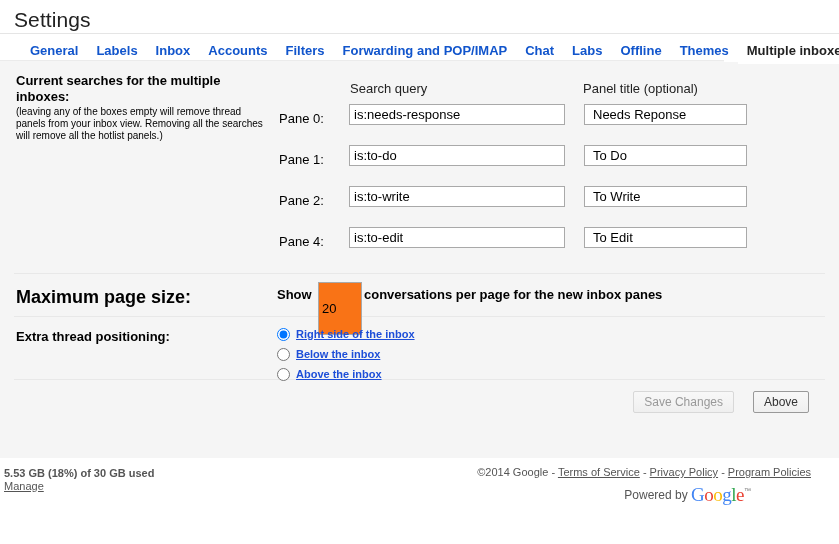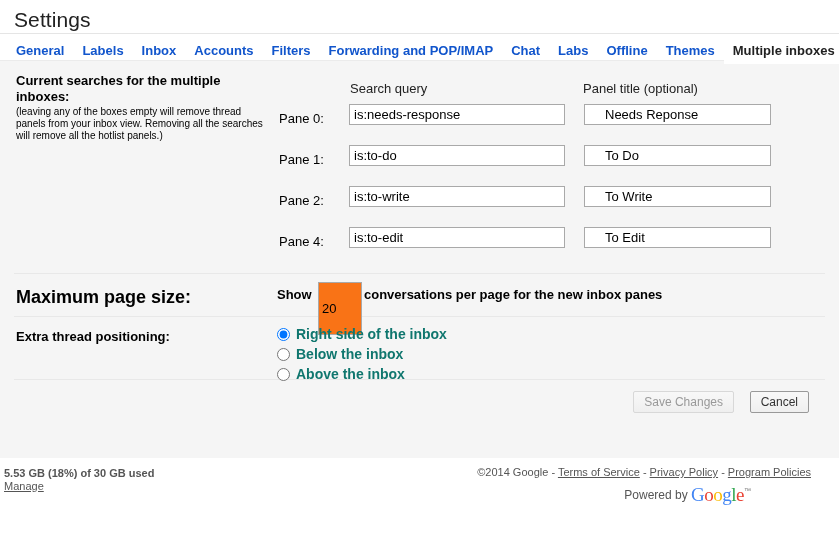--- a/index.html
+++ b/index.html
@@ -45,21 +45,21 @@
   }
   .tab {
     display: inline-block;
     font-size: 13px;
     font-weight: bold;
     color: #1155cc;
     text-decoration: none;
     padding: 3px 9px 6px 9px;
     cursor: pointer;
   }
-  .tab:first-child { padding-left: 0; margin-left: 2px; }
+  .tab:first-child { padding-left: 0; margin-left: 16px; }
   .tab.active {
     color: #222222;
     background: #ffffff;
     position: relative;
     z-index: 3;
   }
 
   
   #main {
     background: #f5f5f5;
@@ -158,21 +158,21 @@
     border: 1px solid #a9a9a9;
     border-radius: 0;
     box-sizing: content-box;
   }
   .title-input {
     position: absolute;
     left: 309px;
     top: 5px;
     width: 145px;
     height: 15px;
-    padding: 2px 20px;
+    padding: 2px 8px;
     font-family: "Liberation Sans", sans-serif;
     font-size: 13px;
     color: #000;
     background: #fff;
     border: 1px solid #a9a9a9;
     border-radius: 0;
     box-sizing: content-box;
   }
 
   
@@ -237,23 +237,24 @@
     align-items: center;
     height: 20px;
     cursor: pointer;
   }
   .radio-row input[type=radio] {
     margin: 0 6px 0 0;
     width: 13px;
     height: 13px;
   }
   .radio-row .rlabel {
-    font-size: 14px;
-    font-weight: bold;
-    color: #0f766e;
+    font-size: 11px;
+    font-weight: bold;
+    color: #1d4ed8;
+    text-decoration: underline;
   }
 
   
   #actions {
     position: relative;
     height: 45px;
   }
   .btn {
     position: absolute;
     top: 11px;
@@ -416,21 +417,21 @@
           <input type="radio" name="panel-pos" style="">
           <span class="rlabel">Above the inbox</span>
         </label>
       </div>
   </div>
 
   <div class="divider"></div>
 
   <div class="section" id="actions">
     <button class="btn" id="save-changes-button" disabled="">Save Changes</button>
-    <button class="btn" id="cancel-button">Cancel</button>
+    <button class="btn" id="cancel-button">Above</button>
   </div>
 </div>
 
 <div id="footer">
   <div id="quota">
     <span class="q-text">5.53 GB (18%) of 30 GB used</span>
     <a class="q-manage">Manage</a>
   </div>
   <div id="legal">
     <span>©2014 Google</span><span> - </span><a>Terms of Service</a><span> - </span><a>Privacy Policy</a><span> - </span><a>Program Policies</a>

